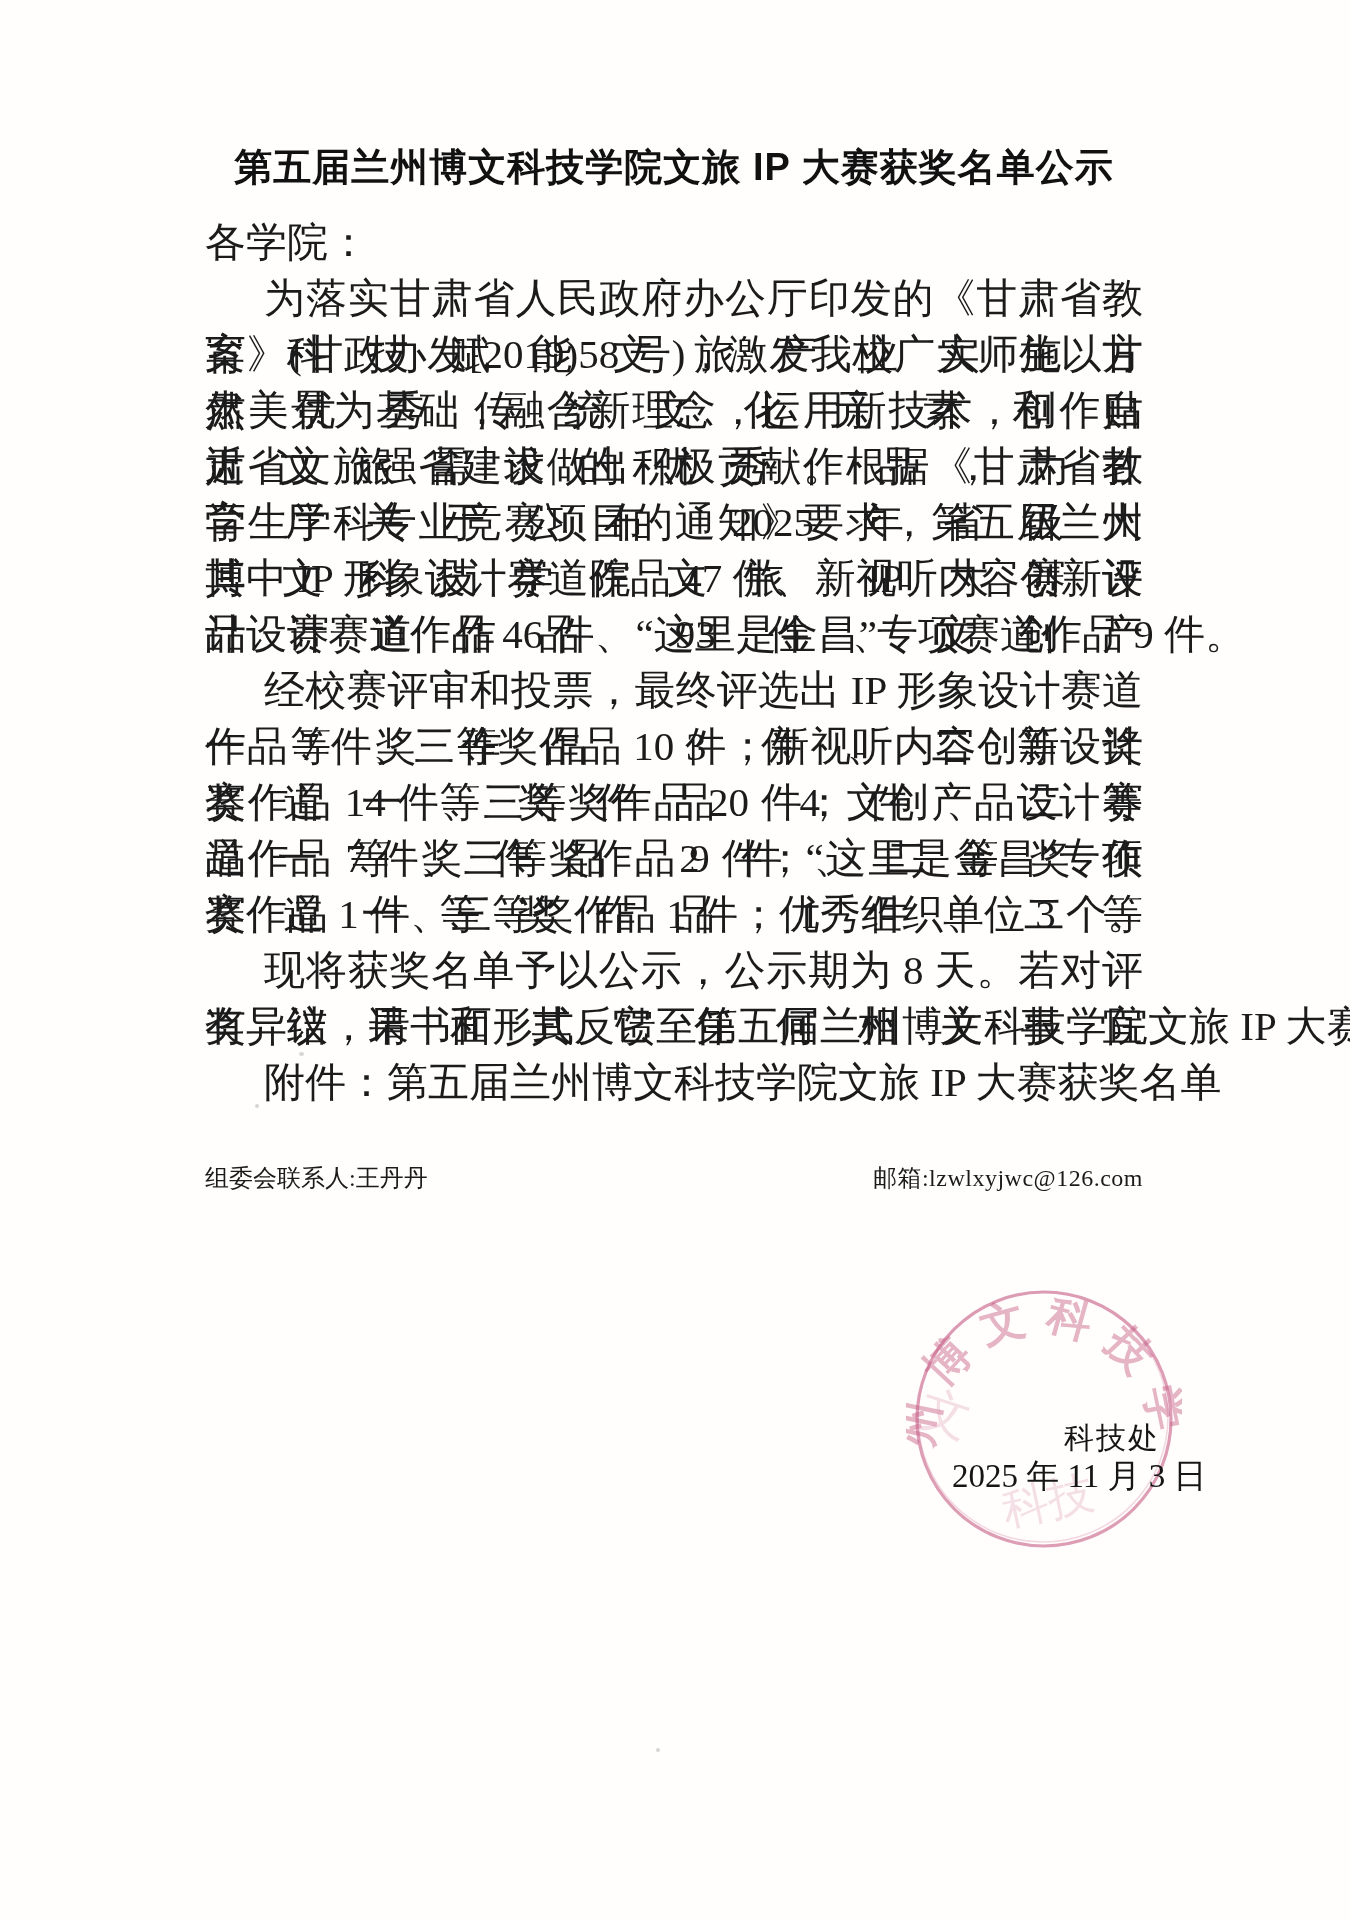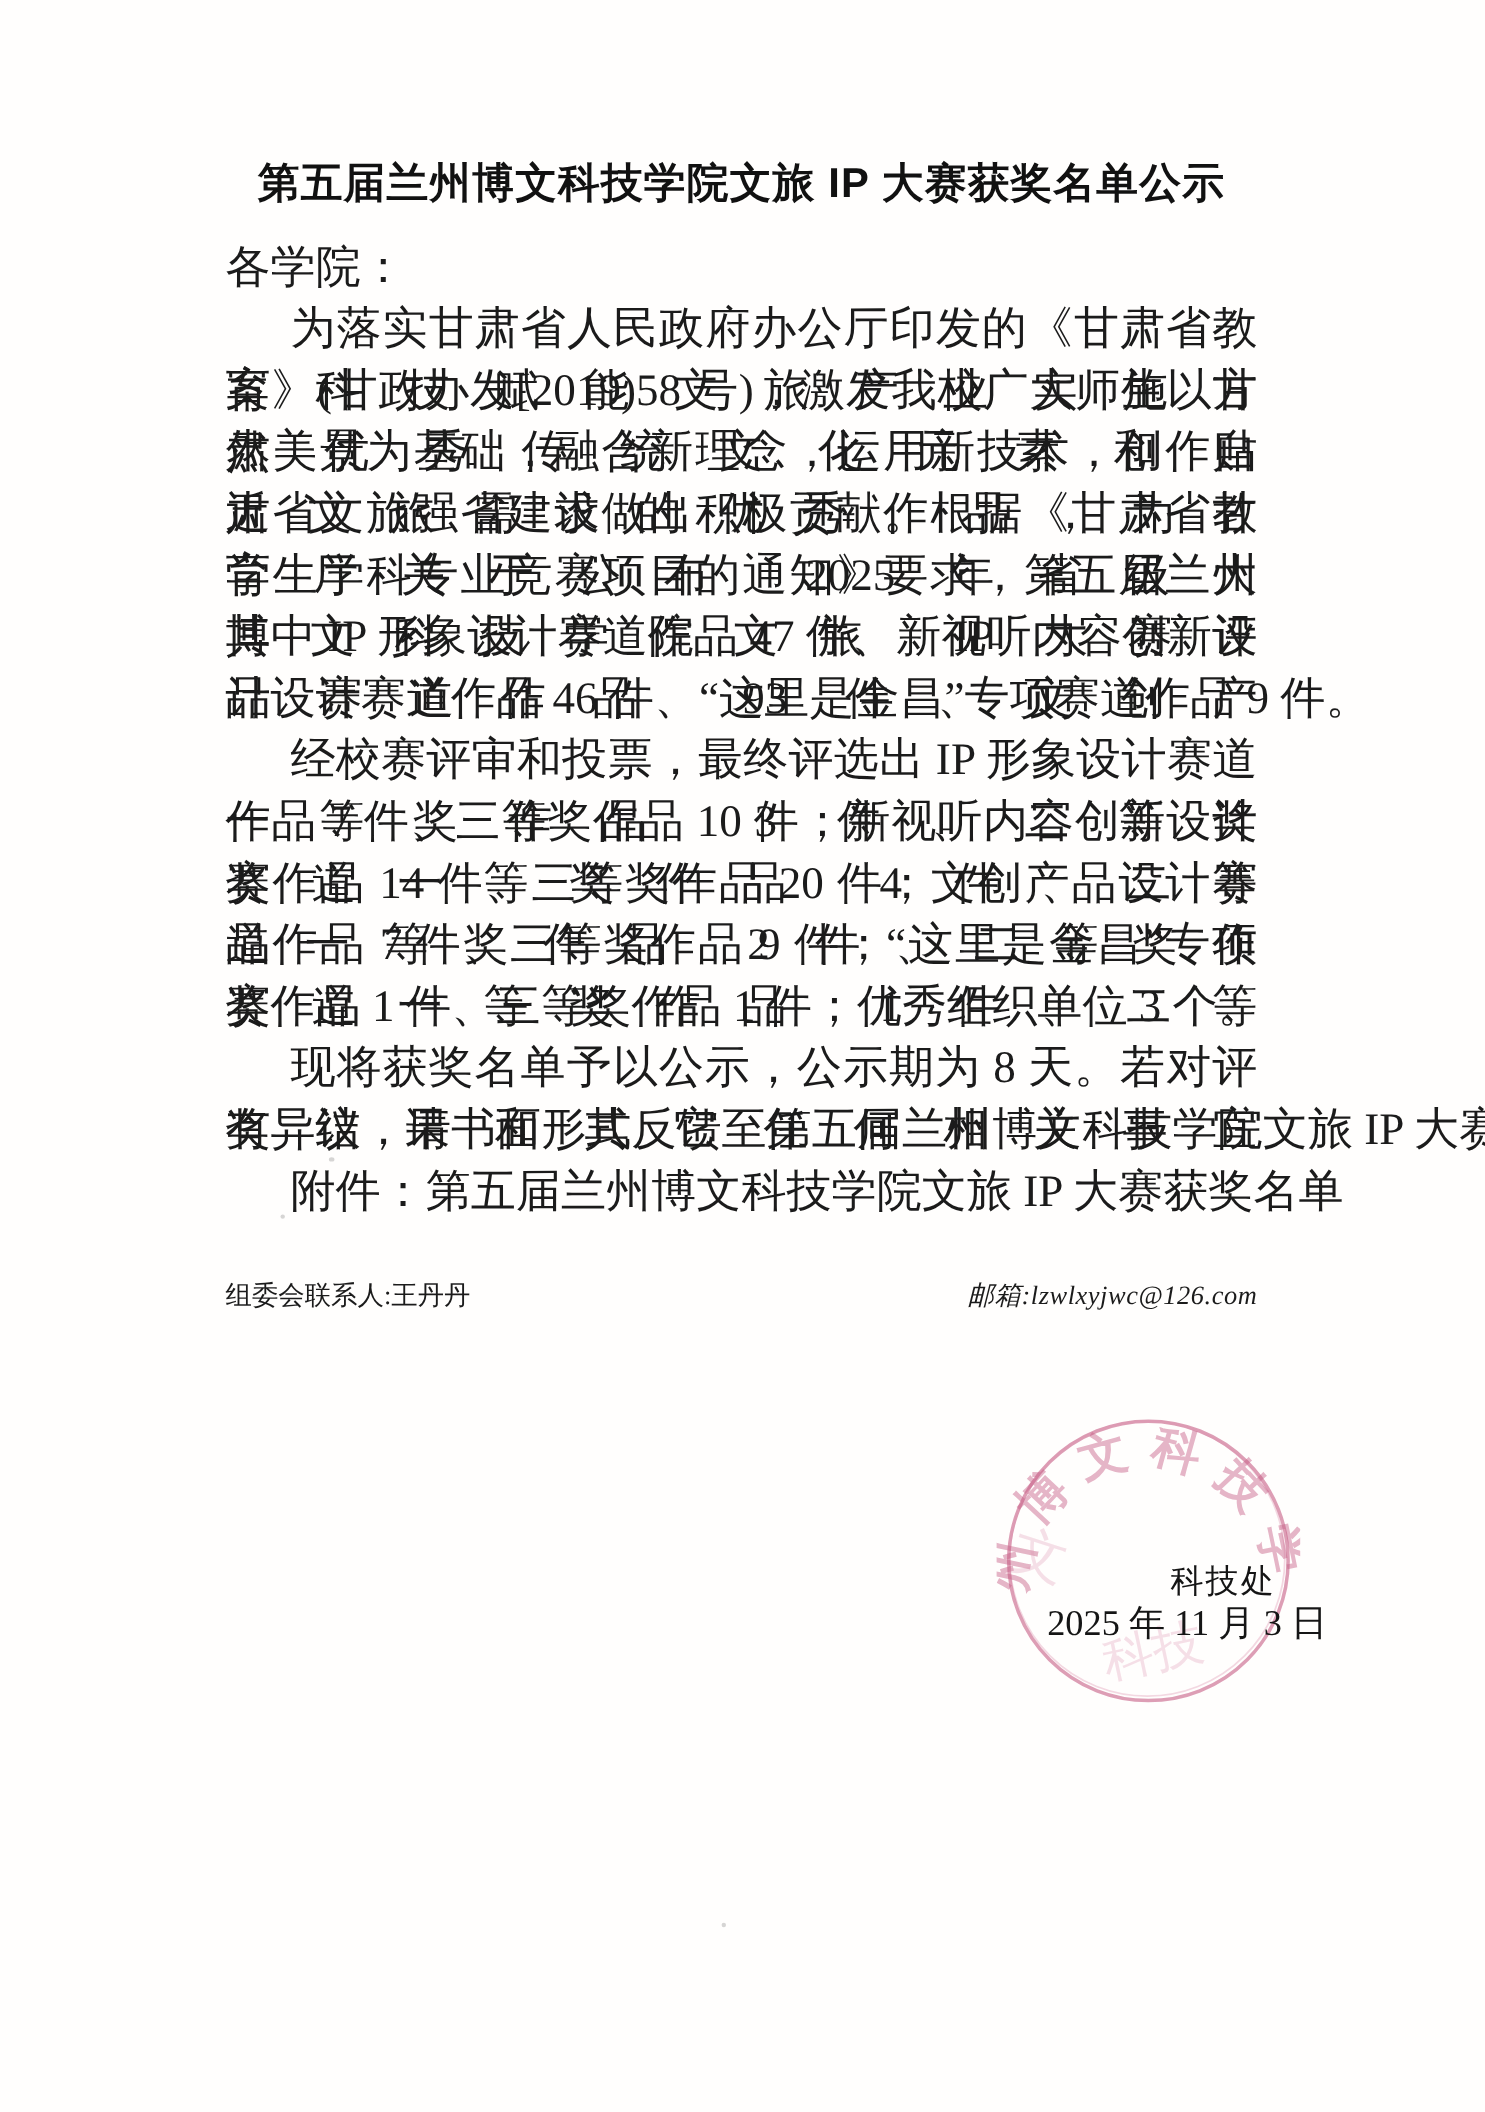--- a/index.html
+++ b/index.html
@@ -45,21 +45,21 @@
   .line.indent { text-indent: 59px; }
 
   .footer-row {
     position: absolute;
     left: 205px; top: 1150px; width: 938px;
     display: flex;
     justify-content: space-between;
     font-size: 24px;
     line-height: 56px;
   }
-  .footer-row .email { letter-spacing: 0.5px; font-style: italic; }
+  .footer-row .email { letter-spacing: 0.5px; }
 
   .stamp {
     position: absolute;
     left: 906px; top: 1281px;
     width: 276px; height: 276px;
   }
   .stamp svg { width: 100%; height: 100%; }
   .stamp-dept {
     position: absolute;
     left: 1064px; top: 1420px; width: 120px;

